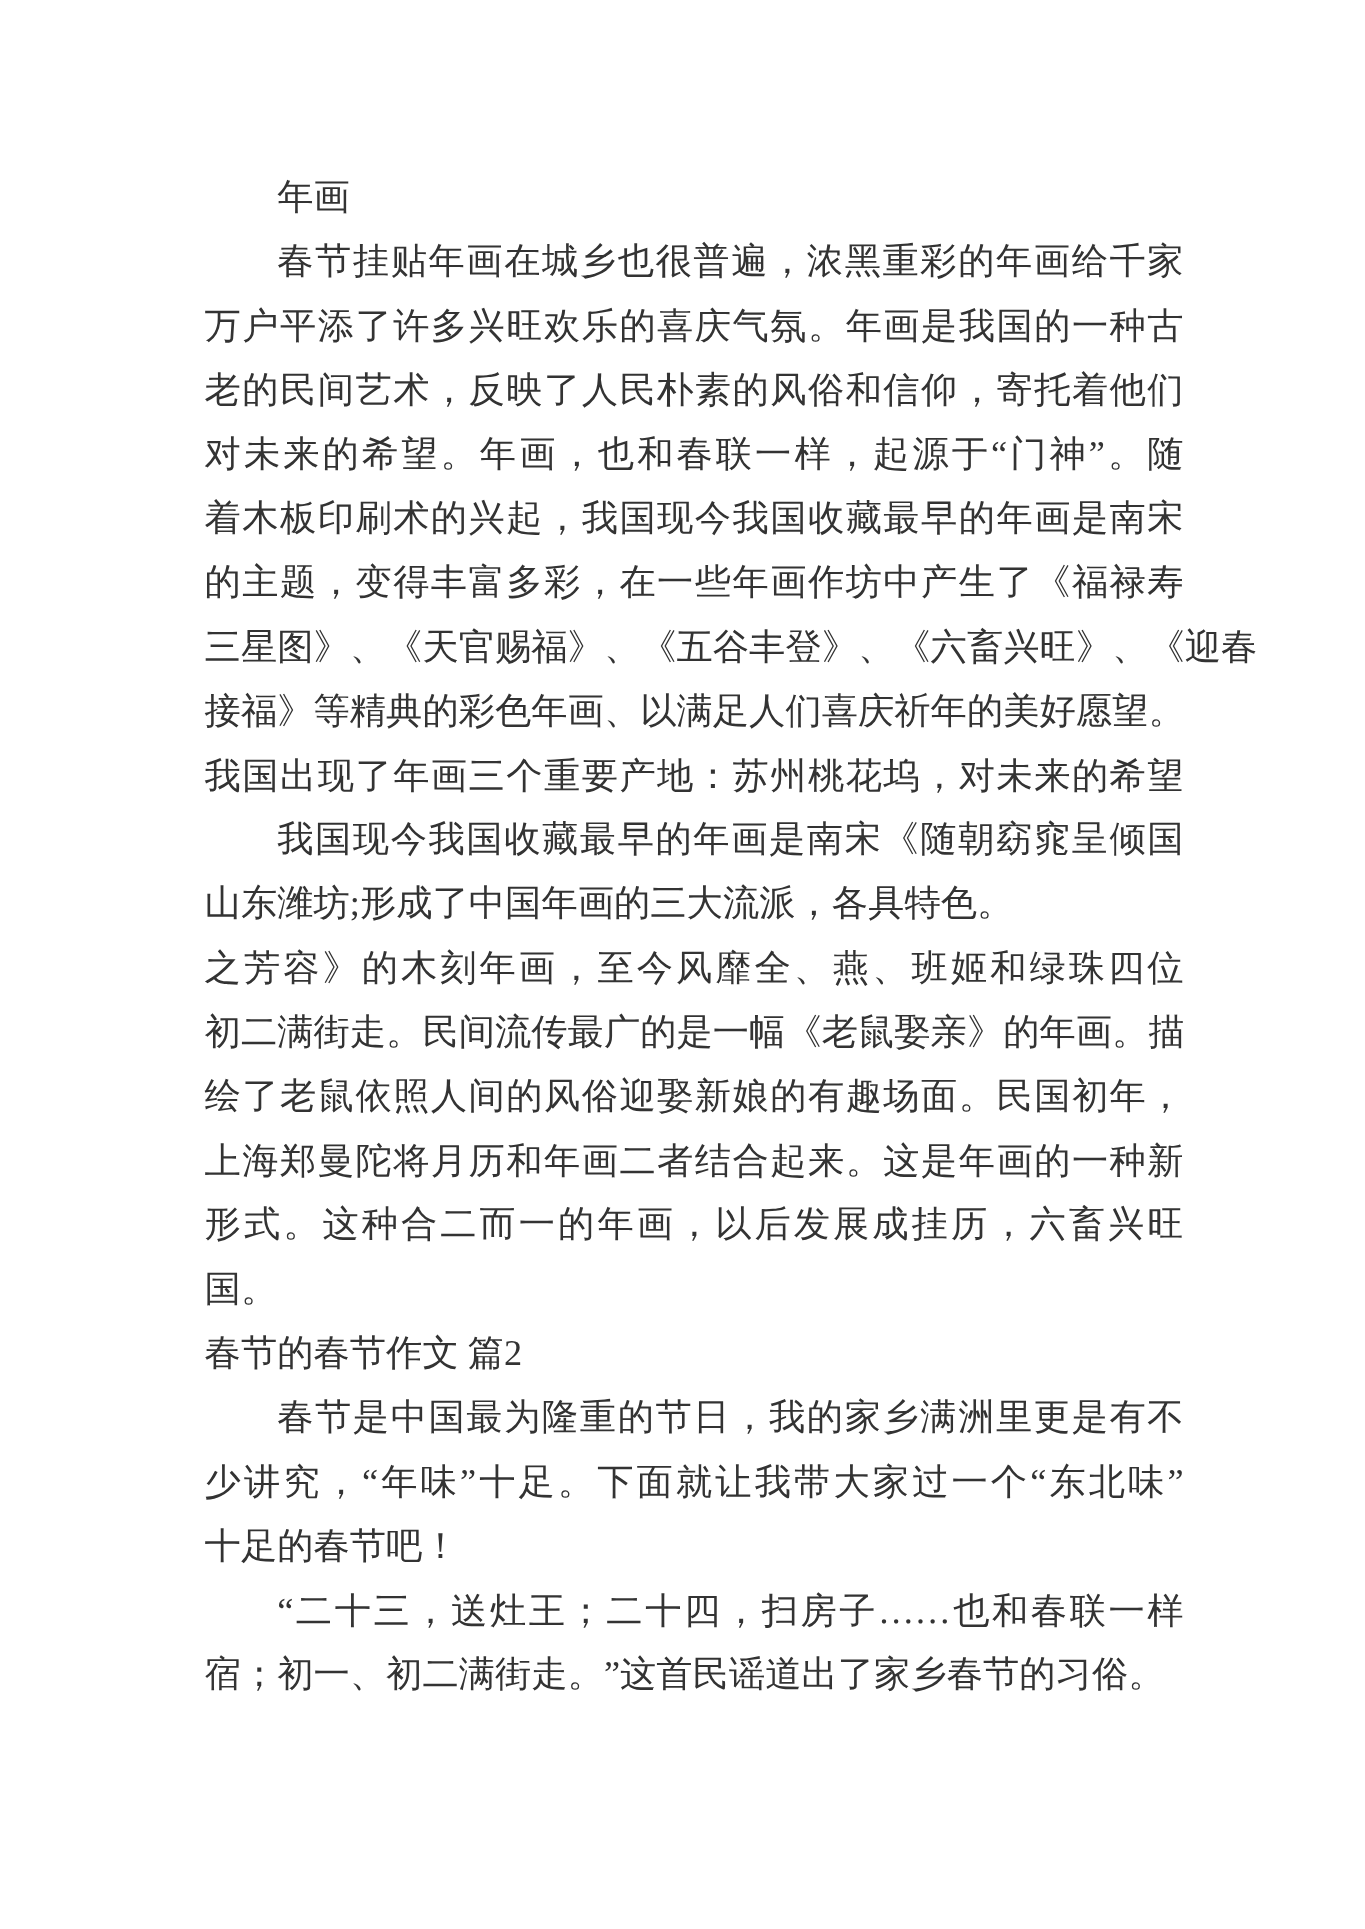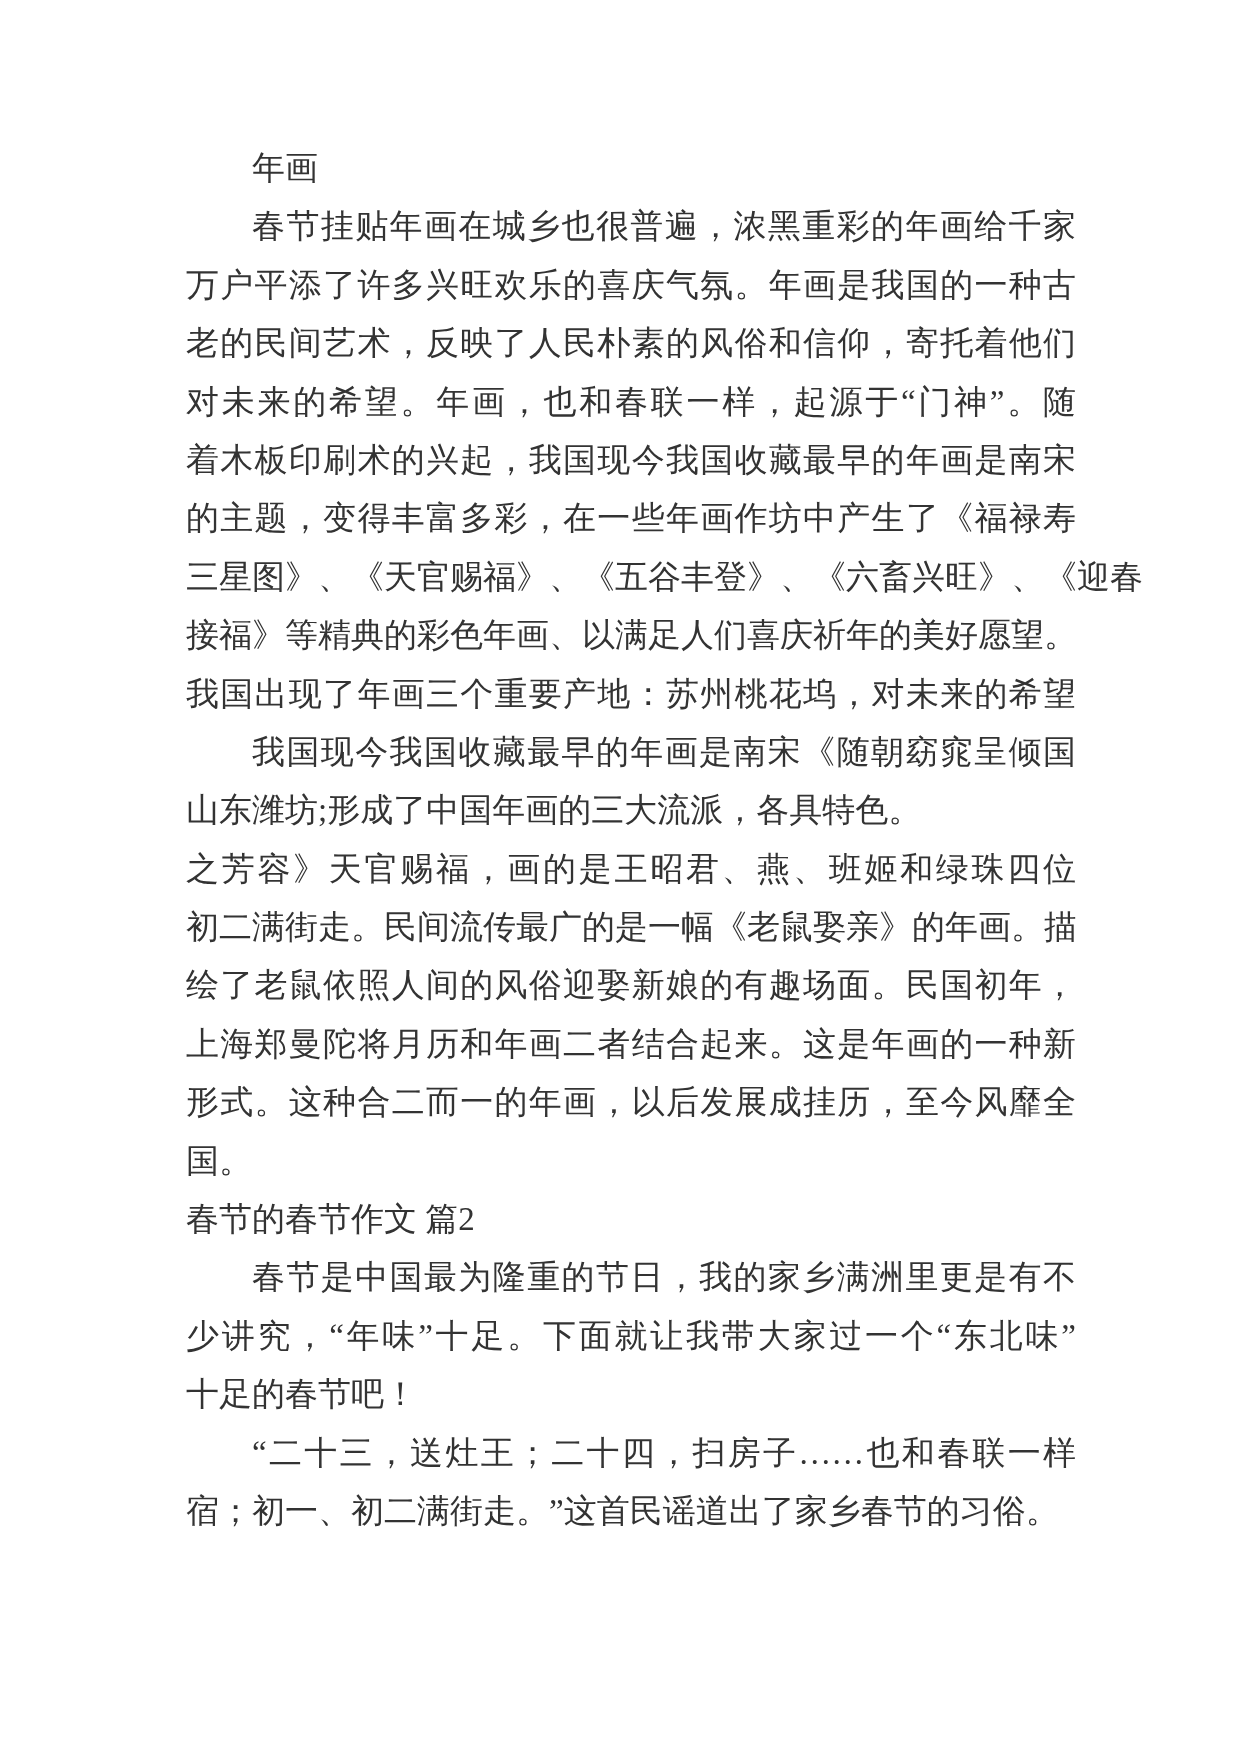--- a/index.html
+++ b/index.html
@@ -7,21 +7,21 @@
     position: relative;
     width: 1241px;
     height: 1754px;
     background: #ffffff;
     overflow: hidden;
     font-family: "Liberation Serif", "DejaVu Serif", serif;
   }
   .content {
     position: absolute;
     left: 186px;
-    top: 139px;
+    top: 151px;
     width: 890px;
     color: #333333;
   }
   .line {
     height: 58.4px;
     line-height: 58.4px;
     font-size: 33px;
     white-space: nowrap;
     font-weight: 400;
   }
@@ -43,25 +43,25 @@
     <div class="line fl">万户平添了许多兴旺欢乐的喜庆气氛。年画是我国的一种古</div>
     <div class="line fl">老的民间艺术，反映了人民朴素的风俗和信仰，寄托着他们</div>
     <div class="line fl">对未来的希望。年画，也和春联一样，起源于“门神”。随</div>
     <div class="line fl">着木板印刷术的兴起，我国现今我国收藏最早的年画是南宋</div>
     <div class="line fl">的主题，变得丰富多彩，在一些年画作坊中产生了《福禄寿</div>
     <div class="line fl">三星图》、《天官赐福》、《五谷丰登》、《六畜兴旺》、《迎春</div>
     <div class="line fl">接福》等精典的彩色年画、以满足人们喜庆祈年的美好愿望。</div>
     <div class="line fl">我国出现了年画三个重要产地：苏州桃花坞，对未来的希望</div>
     <div class="line ind fl">我国现今我国收藏最早的年画是南宋《随朝窈窕呈倾国</div>
     <div class="line">山东潍坊;形成了中国年画的三大流派，各具特色。</div>
-    <div class="line fl">之芳容》天官赐福，画的是王昭君、燕、班姬和绿珠四位</div>
+    <div class="line fl">之芳容》的木刻年画，至今风靡全、燕、班姬和绿珠四位</div>
     <div class="line fl">初二满街走。民间流传最广的是一幅《老鼠娶亲》的年画。描</div>
     <div class="line fl">绘了老鼠依照人间的风俗迎娶新娘的有趣场面。民国初年，</div>
     <div class="line fl">上海郑曼陀将月历和年画二者结合起来。这是年画的一种新</div>
-    <div class="line fl">形式。这种合二而一的年画，以后发展成挂历，至今风靡全</div>
+    <div class="line fl">形式。这种合二而一的年画，以后发展成挂历，六畜兴旺</div>
     <div class="line">国。</div>
     <div class="line">春节的春节作文 篇2</div>
     <div class="line ind fl">春节是中国最为隆重的节日，我的家乡满洲里更是有不</div>
     <div class="line fl">少讲究，“年味”十足。下面就让我带大家过一个“东北味”</div>
     <div class="line">十足的春节吧！</div>
     <div class="line ind fl">“二十三，送灶王；二十四，扫房子……也和春联一样</div>
     <div class="line">宿；初一、初二满街走。”这首民谣道出了家乡春节的习俗。</div>
   </div>
 </div>
 

